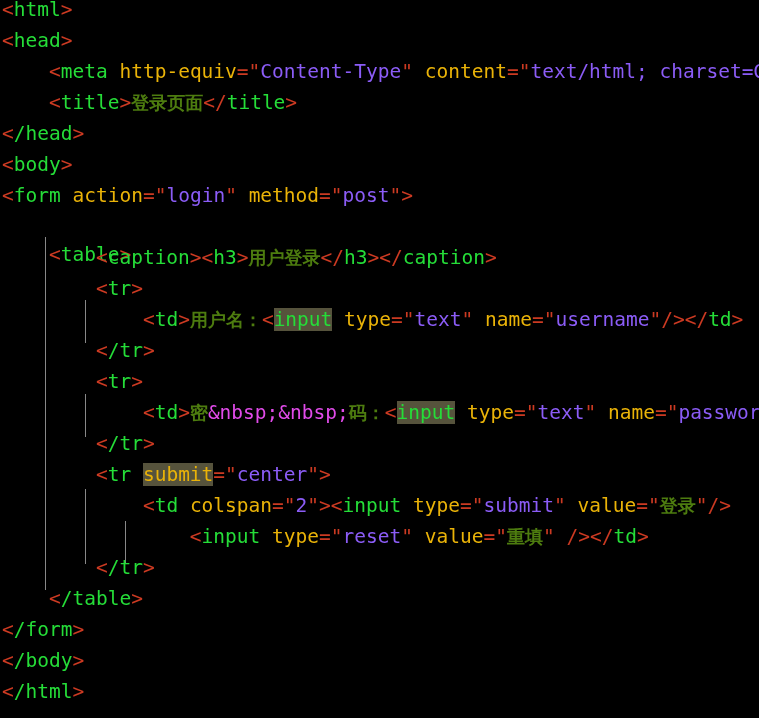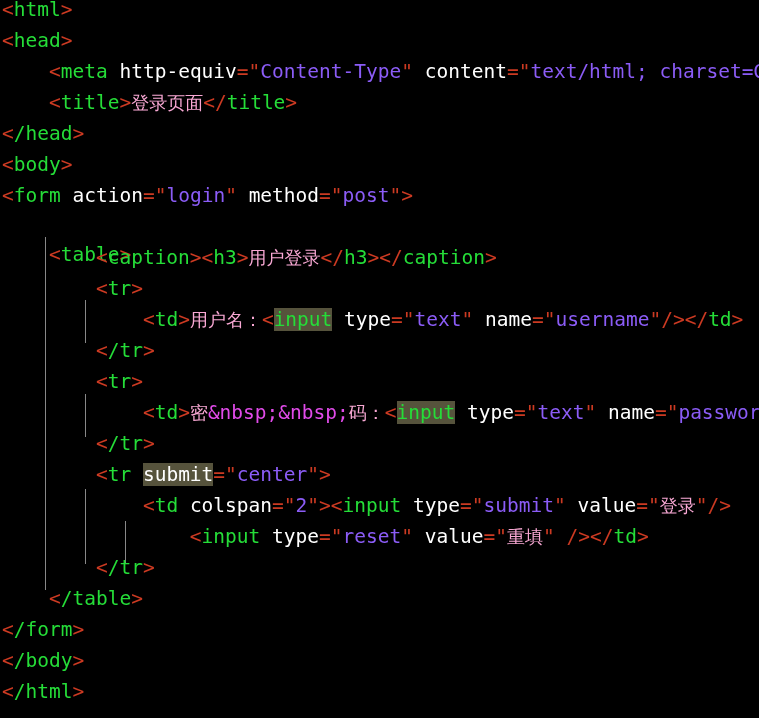--- a/index.html
+++ b/index.html
@@ -39,25 +39,25 @@
     line-height: 31px;
     white-space: pre;
     font-size: 19.5px;
     font-family: "DejaVu Sans Mono", "Liberation Mono", monospace;
     letter-spacing: 0px;
   }
 
   
   .br   { color: #cc3a22; }            
   .tag  { color: #25dd38; }            
-  .attr { color: #ffffff; }            
+  .attr { color: #eab308; }            
   .eq   { color: #cc3a22; }            
   .val  { color: #8b5cf6; }            
   .valq { color: #cc3a22; }            
-  .txt  { color: #f9a8d4; }            
+  .txt  { color: #4d7c0f; font-weight: bold; }            
   .ent  { color: #e14bea; margin-top: 16px; }            
   .hl   { background: #56533c; }       
 
   .cjk {
     font-family: "DejaVu Sans", "Liberation Sans", sans-serif;
     font-size: 18px;
   }
 </style>
 </head>
 <body>

